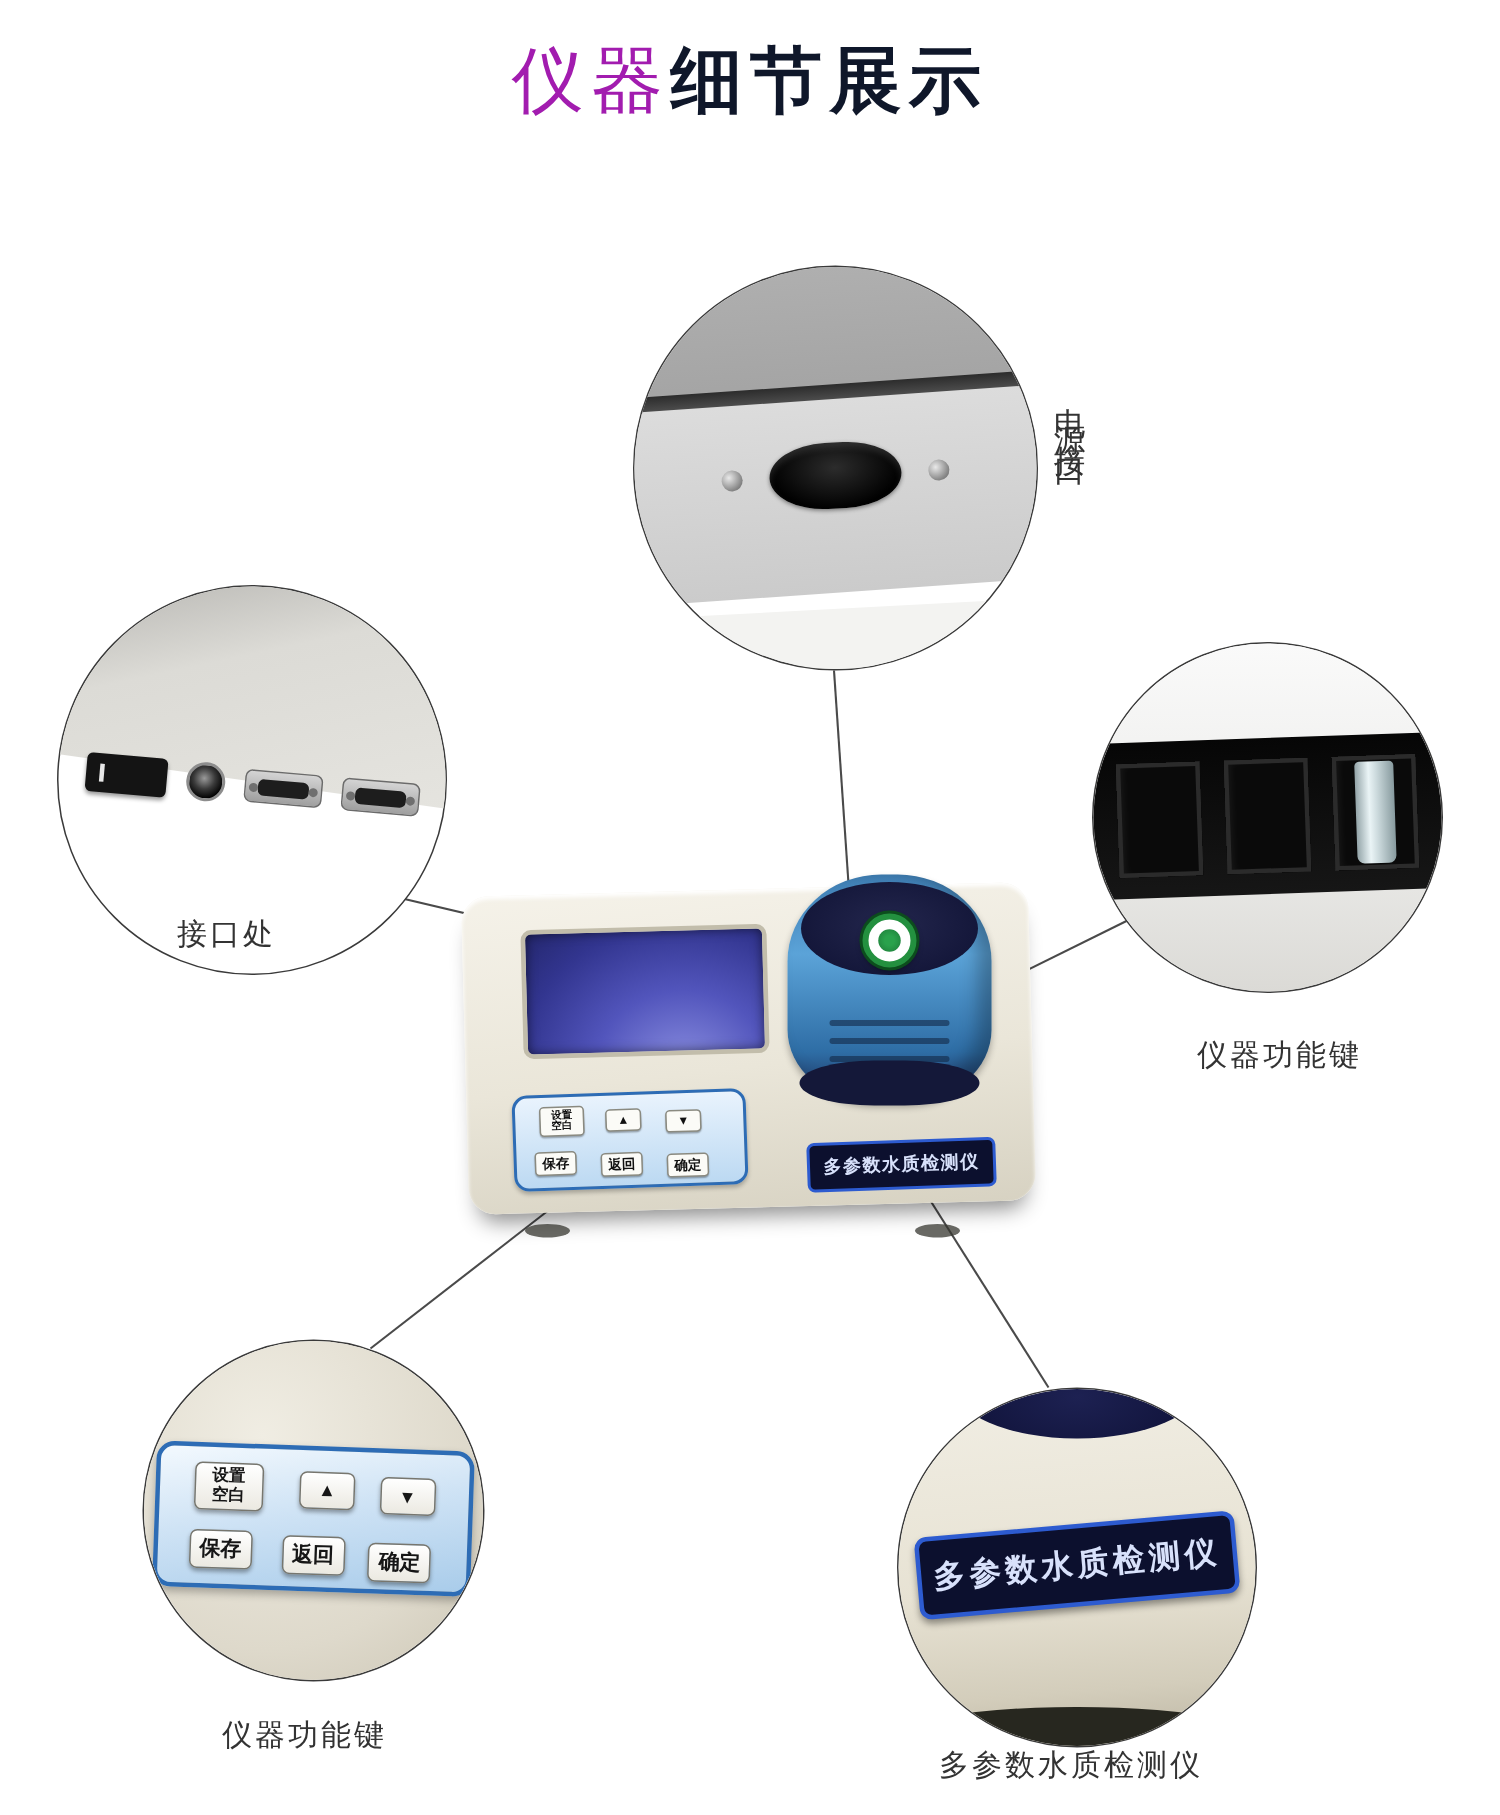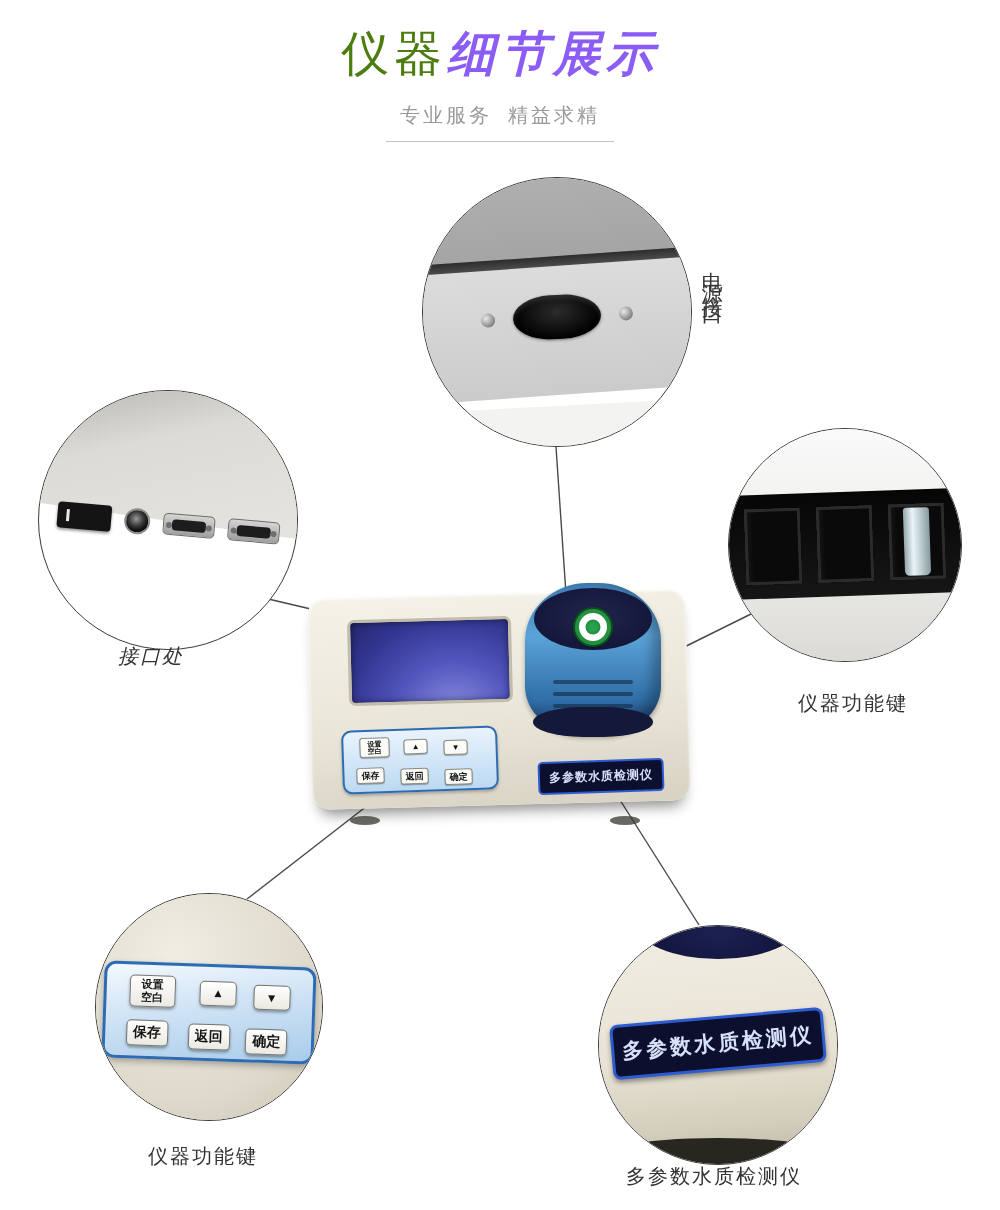--- a/index.html
+++ b/index.html
@@ -3,22 +3,22 @@
 <meta charset="utf-8">
 <style>
   * { margin:0; padding:0; box-sizing:border-box; }
   html,body { background:#fff; }
   body { font-family:"Liberation Sans","DejaVu Sans",sans-serif; }
   .page { position:relative; width:1000px; height:1210px; background:#fff; overflow:hidden; }
 
   
   .header { position:absolute; top:0; left:0; width:100%; text-align:center; }
   .title { margin-top:22px; font-size:48px; letter-spacing:5px; }
-  .title .t-light { color:#4d7c0f; font-weight:400; }
-  .title .t-bold  { color:#8b5cf6; font-weight:800;font-style:italic; }
+  .title .t-light { color:#a21caf; font-weight:400; }
+  .title .t-bold  { color:#0f172a; font-weight:800; }
   .subtitle { display:inline-block; margin-top:16px; padding:0 14px 12px 14px;
               border-bottom:1px solid #bfbfbf; color:#9a9a9a; font-size:20px; letter-spacing:3px; }
   .subtitle .sub-right { margin-left:16px; }
 
   
   .connectors { position:absolute; left:0; top:0; width:1000px; height:1210px; z-index:1; pointer-events:none; }
   .connectors line { stroke:#4a4a4a; stroke-width:1.4; }
 
   
   .callout-circle { position:absolute; border-radius:50%; border:1.5px solid #3a3a3a;
@@ -153,37 +153,32 @@
                display:flex; align-items:center; justify-content:center;
                color:#d8e1fb; font-size:12px; font-weight:bold; letter-spacing:1px; }
   .dev-foot { position:absolute; bottom:0; width:30px; height:9px; border-radius:50%;
               background:rgba(55,55,48,.75); }
   .foot-l { left:52px; } .foot-r { left:312px; }
 
   
   .label { position:absolute; color:#333; font-size:20px; letter-spacing:2px; z-index:4; }
   .lbl-power { left:698px; top:255px; writing-mode:vertical-rl; text-orientation:upright;
                letter-spacing:12px; font-size:21px; }
-  .lbl-ports   { left:118px; top:643px;font-style:italic; }
+  .lbl-ports   { left:118px; top:609px; }
   .lbl-monitor { left:798px; top:690px; }
   .lbl-keys    { left:148px; top:1143px;font-family:Liberation Serif, serif; }
   .lbl-plate   { left:626px; top:1163px; }
 </style>
 </head>
 <body>
 
 <div class="page">
 
   <div class="header">
     <h1 class="title"><span class="t-light">仪器</span><span class="t-bold">细节展示</span></h1>
-    <div>
-      <div class="subtitle">
-        <span class="sub-left">专业服务</span><span class="sub-right">精益求精</span>
-      </div>
-    </div>
   </div>
 
   <svg class="connectors" viewBox="0 0 1000 1210">
     <line x1="556" y1="447" x2="566" y2="594"></line>
     <line x1="264" y1="598" x2="366" y2="622"></line>
     <line x1="751" y1="614" x2="650" y2="664"></line>
     <line x1="247" y1="899" x2="390" y2="788"></line>
     <line x1="699" y1="925" x2="620" y2="800"></line>
   </svg>
 

